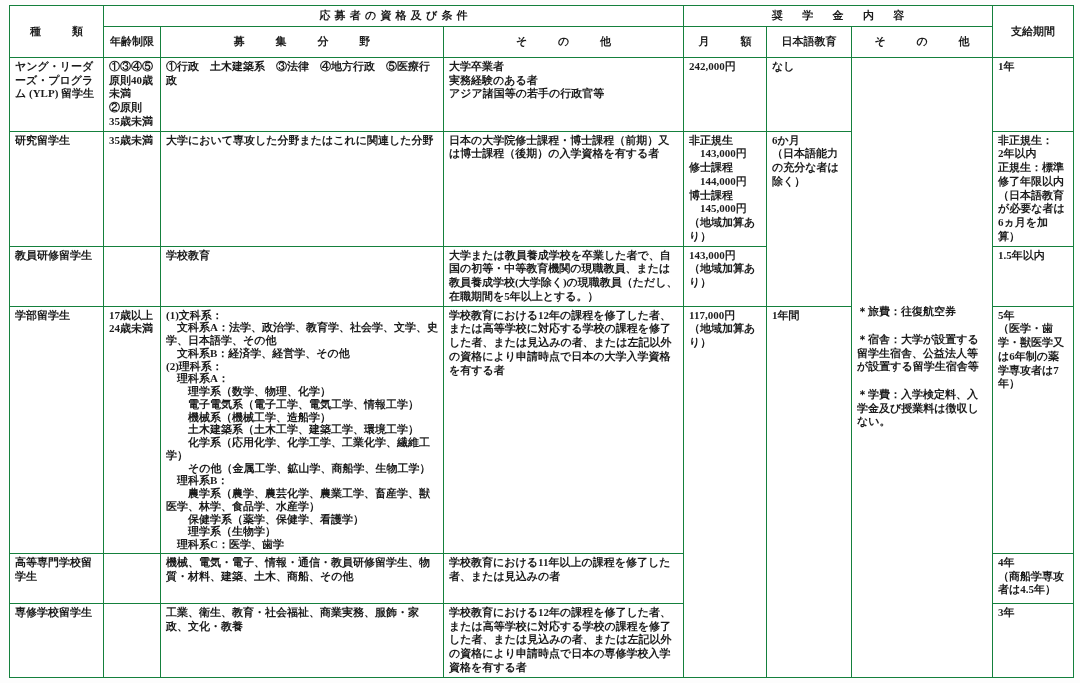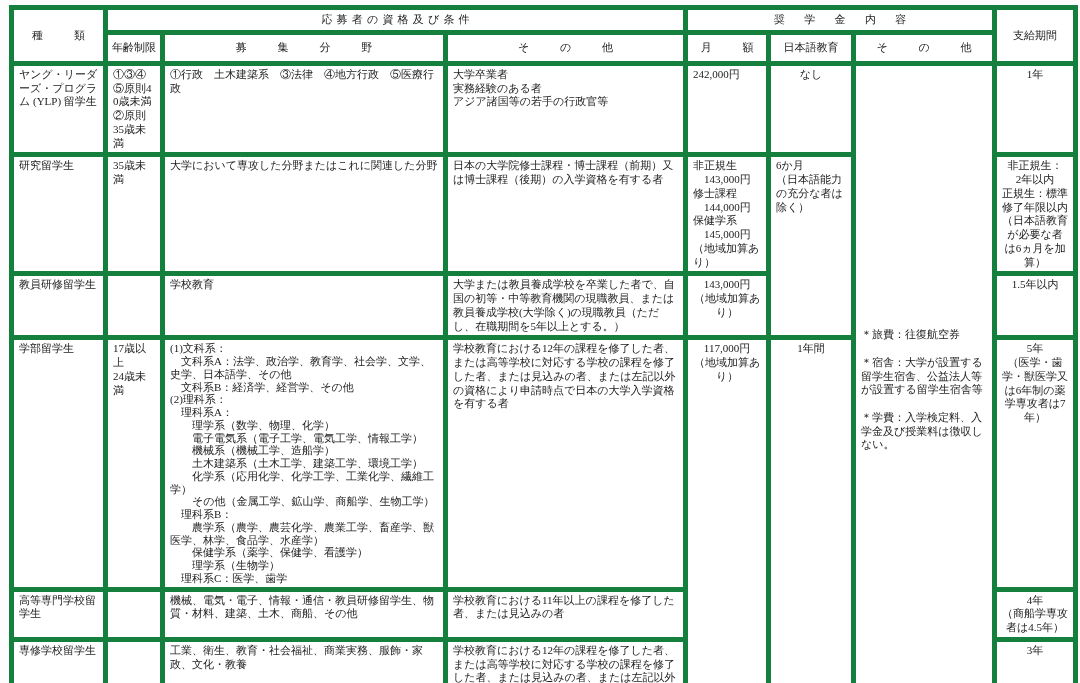--- a/index.html
+++ b/index.html
@@ -15,38 +15,38 @@
     letter-spacing:0.3px;
   }
   table.schol{
     border-collapse:collapse;
     table-layout:fixed;
     width:1064px;
     margin-left:2px;
     background:#fff;
   }
   .schol th,.schol td{
-    border:5px solid #15803d;
+    border:1px solid #15803d;
     padding:2px 5px;
     font-size:11px;
     line-height:1.25;
     vertical-align:top;
     text-align:left;
     white-space:pre-wrap;
     word-break:break-all;
-    font-weight:normal;
+    font-weight:bold;
   }
   .schol th{
     text-align:center;
     vertical-align:middle;
     padding:3px 2px;
   }
   th.sp-wide{letter-spacing:0.9em;text-indent:0.9em;}
   th.sp-mid{letter-spacing:0.38em;text-indent:0.38em;}
-  td.center{text-align:center;}
+  td.center{}
   td.middle{vertical-align:middle;}
   td.dense{line-height:1.16;}
   
   tbody tr:nth-child(1){height:54px;}
   tbody tr:nth-child(2){height:97px;}
   tbody tr:nth-child(3){height:56px;}
   tbody tr:nth-child(4){height:226px;}
   tbody tr:nth-child(5){height:50px;}
   tbody tr:nth-child(6){height:60px;}
   tbody tr:nth-child(7){height:36px;}
@@ -109,21 +109,21 @@
 
       <tr>
         <td>研究留学生</td>
         <td>35歳未満</td>
         <td>大学において専攻した分野またはこれに関連した分野</td>
         <td>日本の大学院修士課程・博士課程（前期）又は博士課程（後期）の入学資格を有する者</td>
         <td>非正規生
 　143,000円
 修士課程
 　144,000円
-保健学系
+博士課程
 　145,000円
 （地域加算あり）</td>
         <td rowspan="2">6か月
 （日本語能力の充分な者は除く）</td>
         <td class="center">非正規生：
 2年以内
 正規生：標準修了年限以内
 （日本語教育が必要な者は6ヵ月を加算）</td>
       </tr>
 

